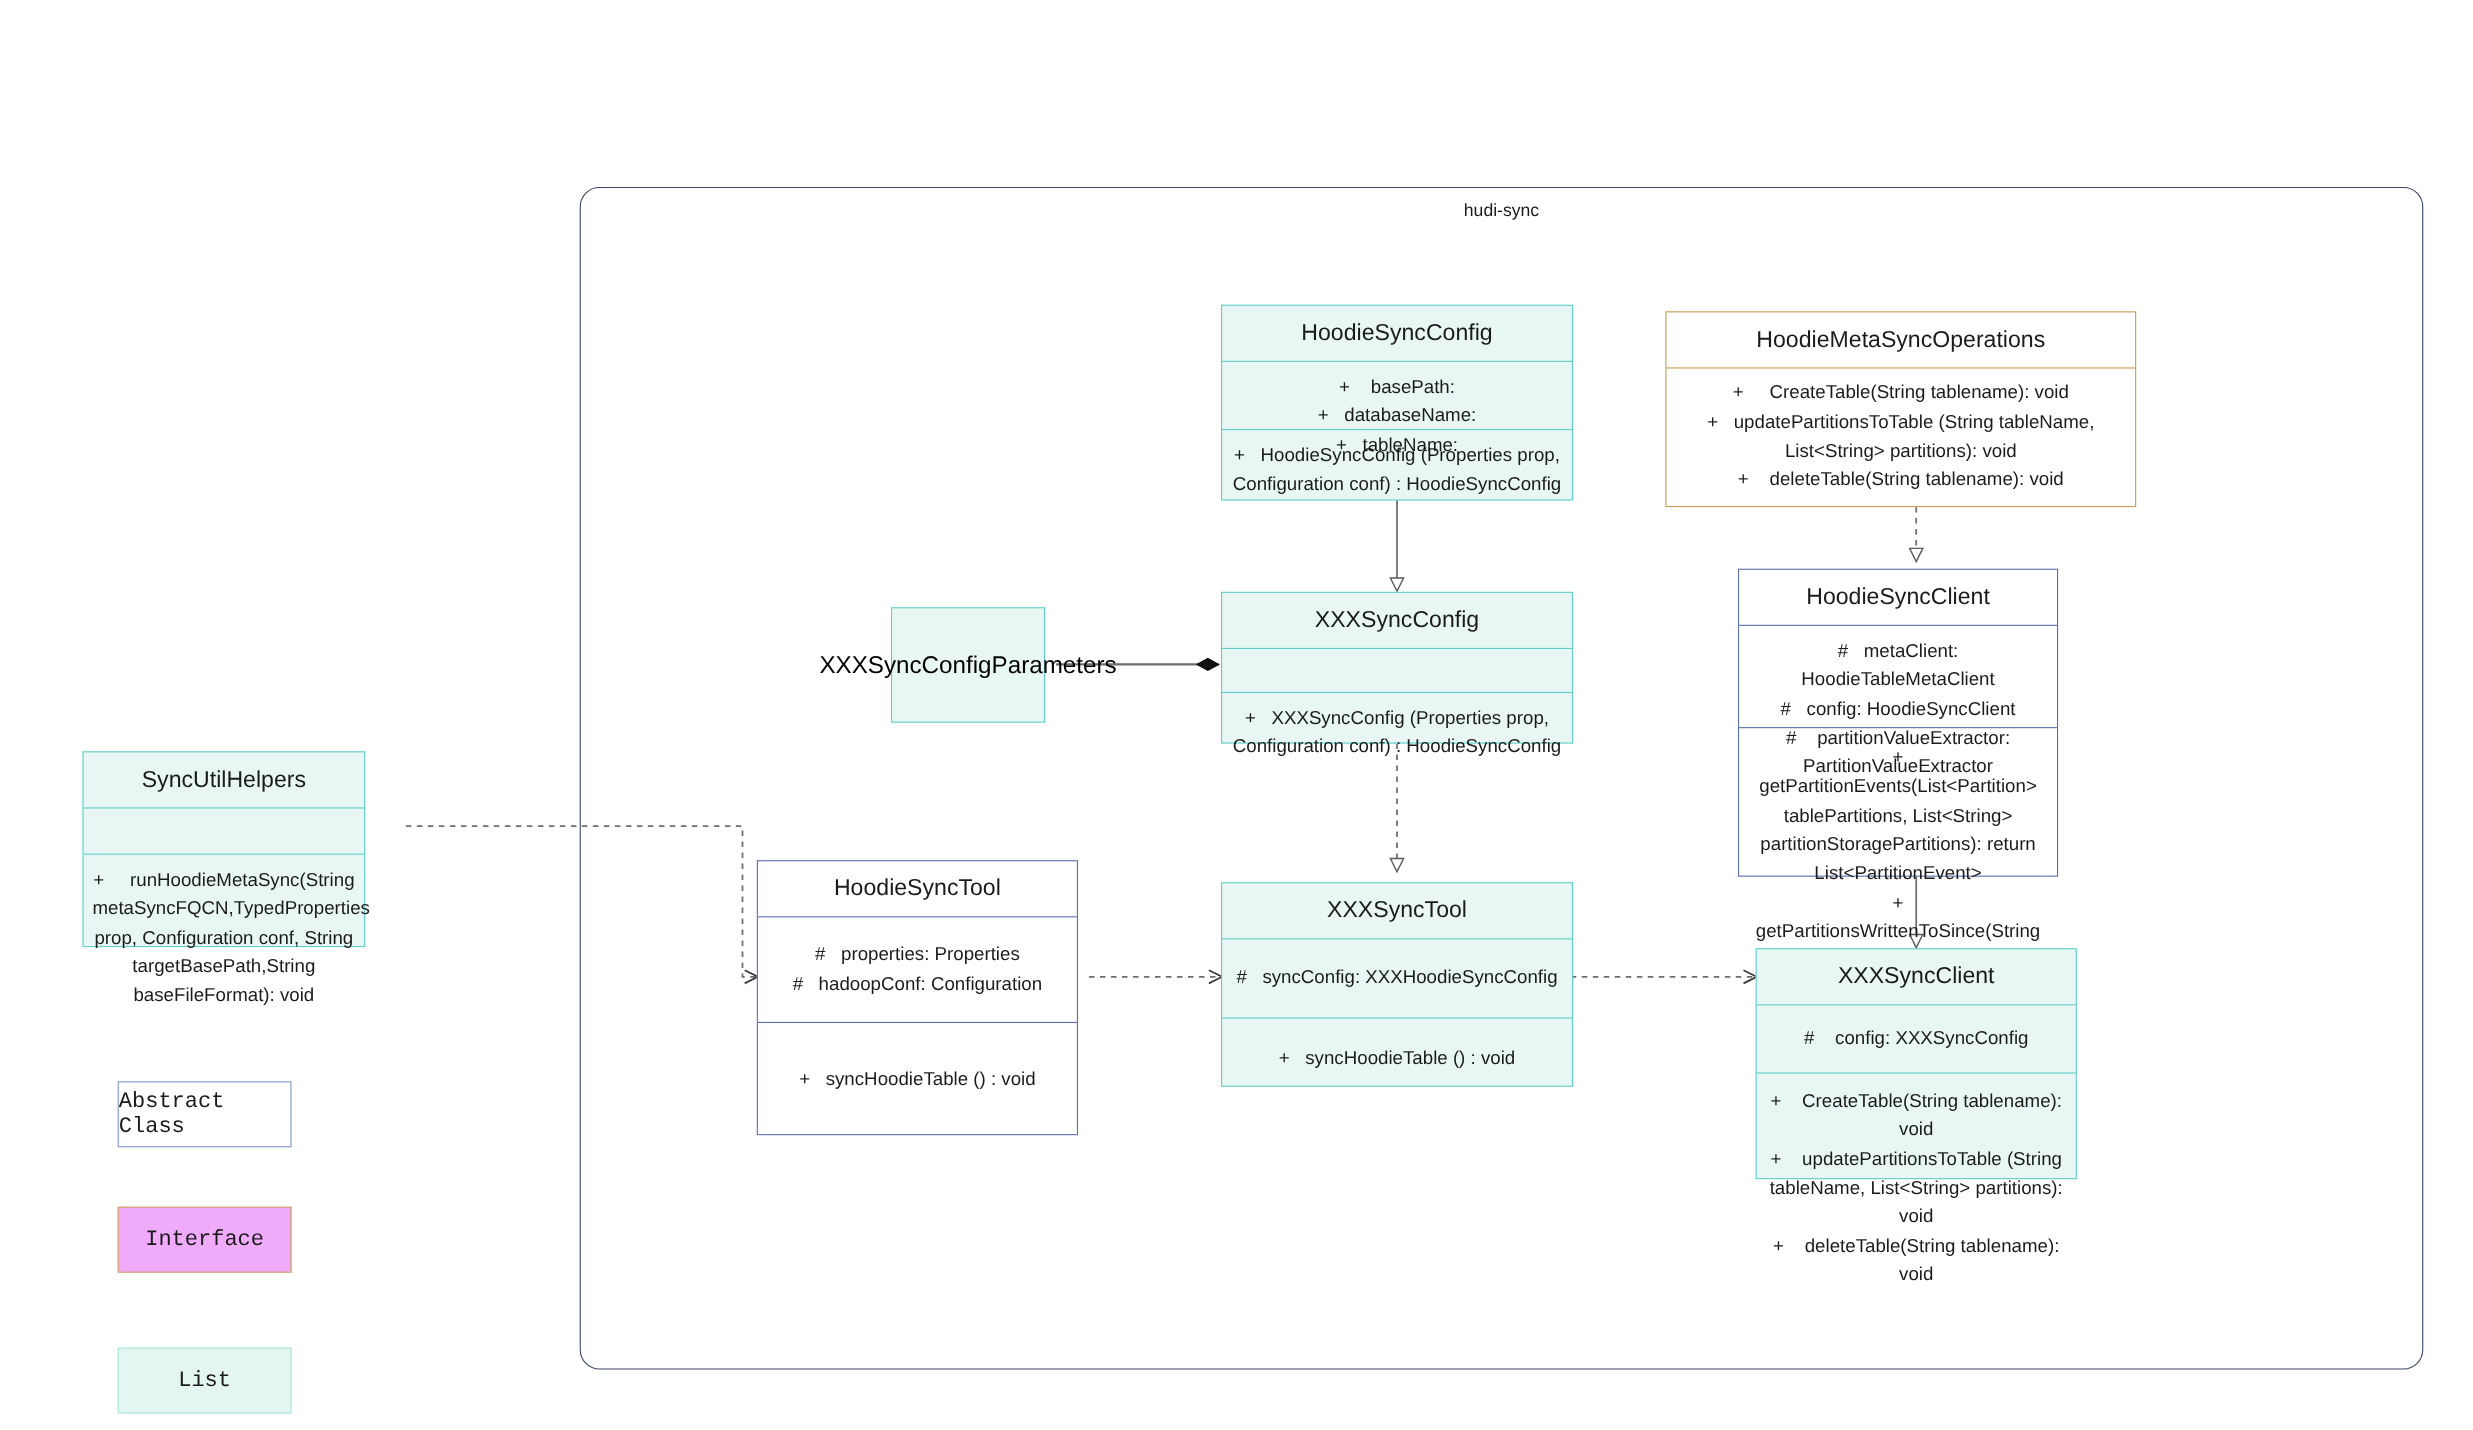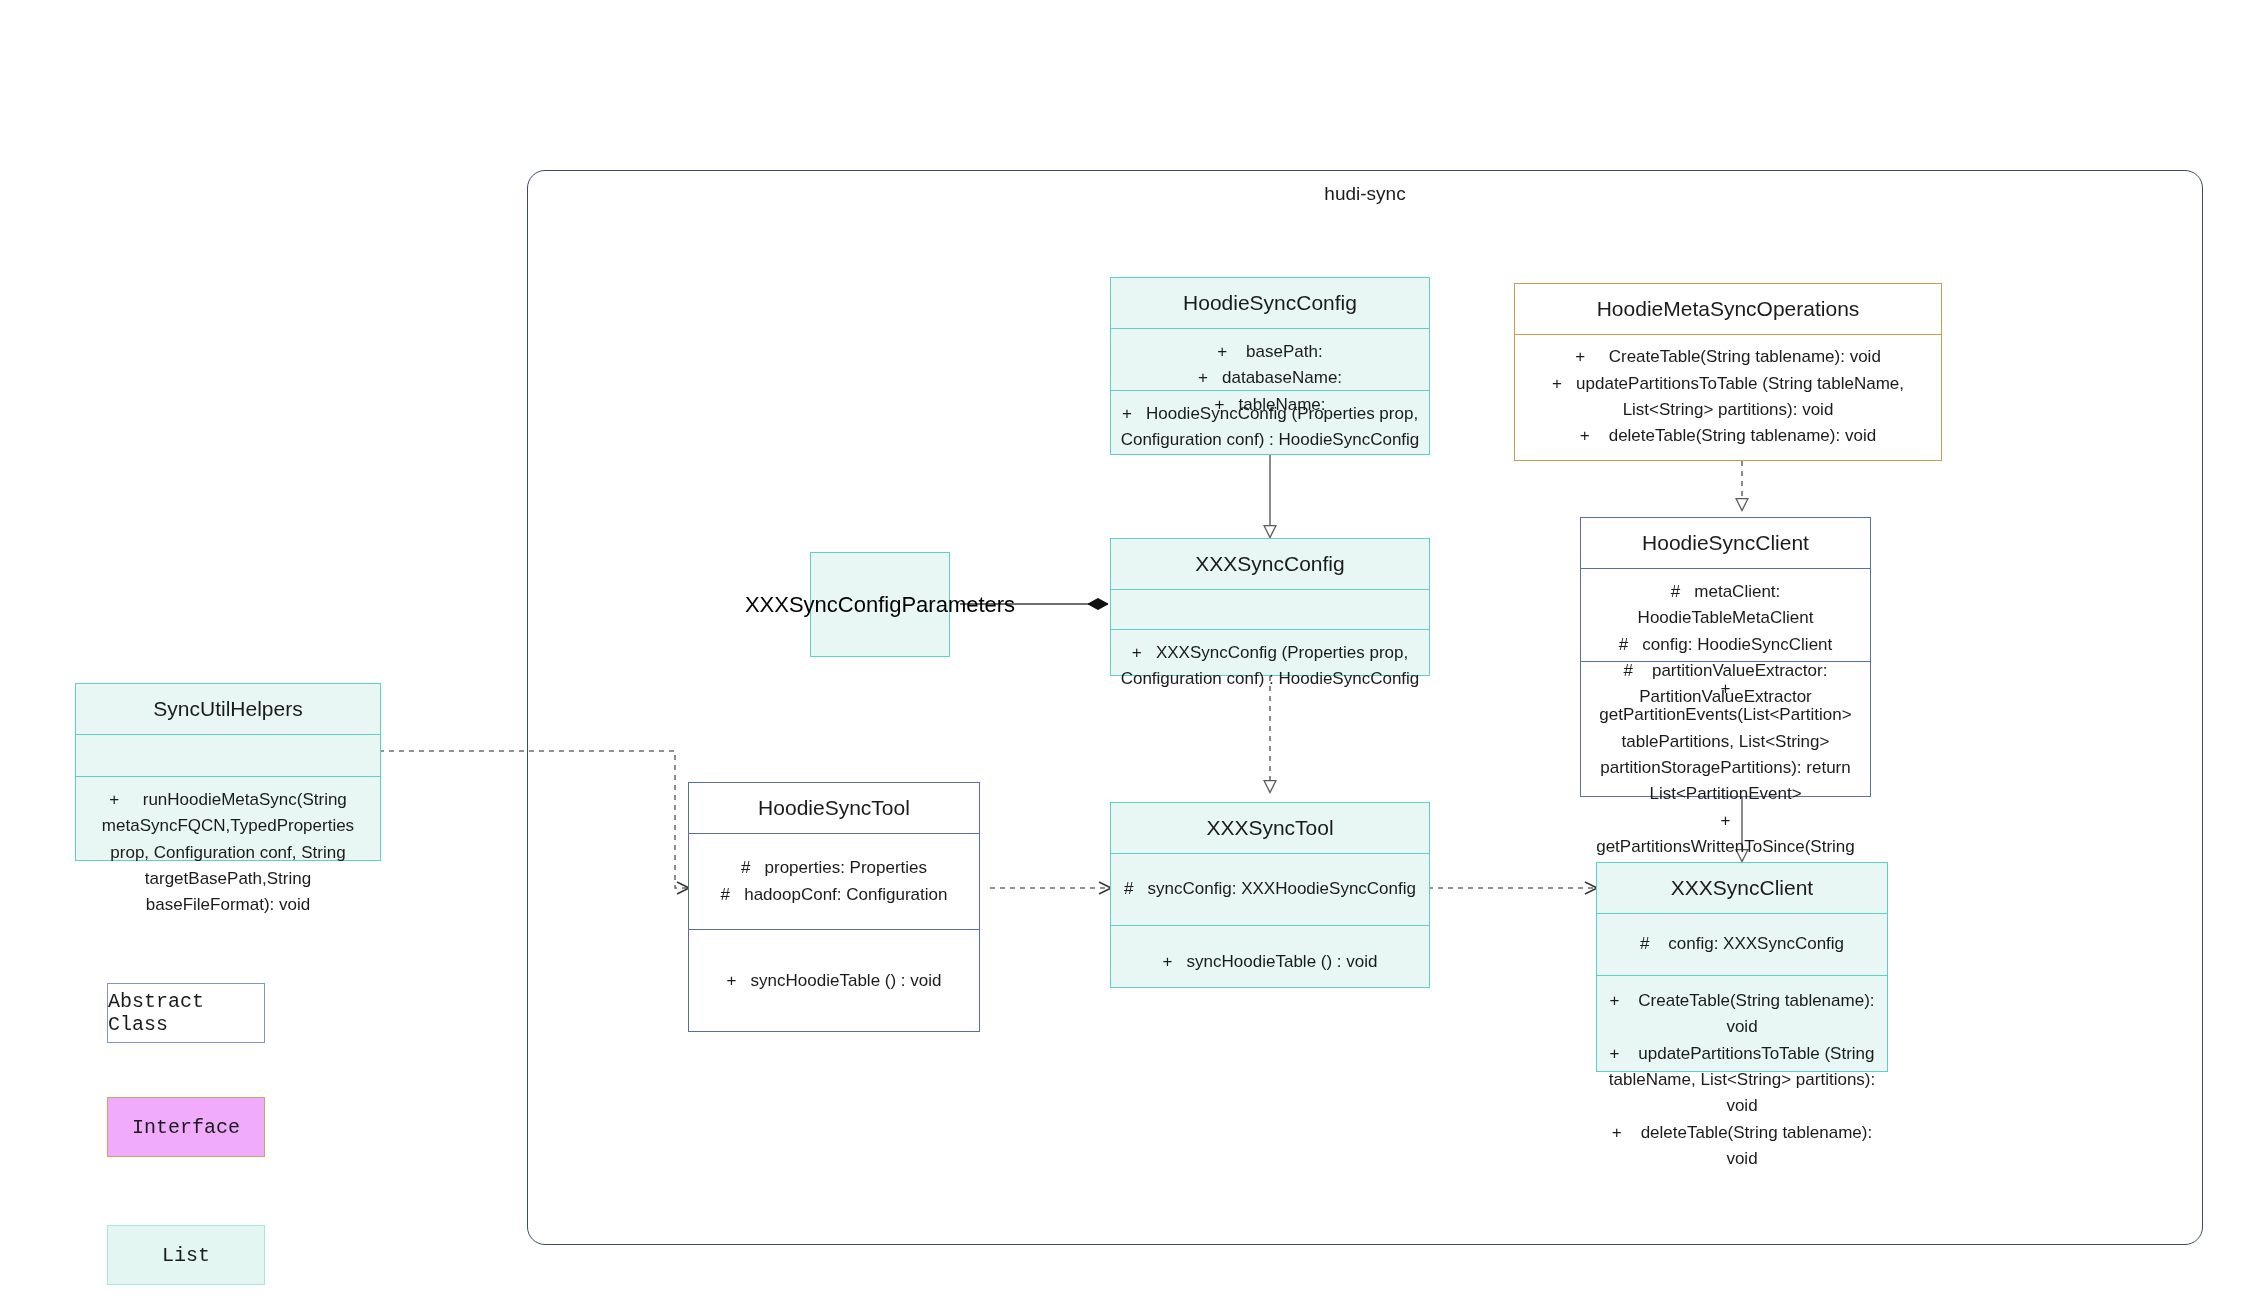--- a/index.html
+++ b/index.html
@@ -33,21 +33,21 @@
     border-radius: 18px;
     background: transparent;
     box-sizing: border-box;
   }
   .package-title {
     position: absolute;
     top: 12px;
     left: 0;
     width: 100%;
     text-align: center;
-    font-size: 19px;
+    font-size: 16px;
     color: #1b1b1b;
   }
   .uml {
     position: absolute;
     box-sizing: border-box;
     border: 1.5px solid #5ecfc9;
     background: #e8f7f4;
   }
   .uml.abstract {
     border-color: #5a6fa8;
@@ -178,21 +178,21 @@
     <div class="uml-sec" style="height:40px;"></div>
     <div class="uml-sec last">
       <span class="row">+   XXXSyncConfig (Properties prop, Configuration conf) : HoodieSyncConfig</span>
     </div>
   </div>
 
   <div class="uml vcenter" style="left:810px; top:552px; width:140px; height:105px; font-size:22px; padding:0 6px;">
     <span>XXXSyncConfigParameters</span>
   </div>
 
-  <div class="uml" style="left:75px; top:683px; width:306px; height:178px;">
+  <div class="uml" style="left:75px; top:683px; width:257px; height:178px;">
     <div class="uml-head">SyncUtilHelpers</div>
     <div class="uml-sec" style="height:42px;"></div>
     <div class="uml-sec last">
       <span class="row">+     runHoodieMetaSync(String metaSyncFQCN,TypedProperties prop, Configuration conf, String targetBasePath,String baseFileFormat): void</span>
     </div>
   </div>
 
   <div class="uml abstract" style="left:688px; top:782px; width:292px; height:250px;">
     <div class="uml-head">HoodieSyncTool</div>
     <div class="uml-sec vcenter" style="height:96px; flex-direction:column;">

